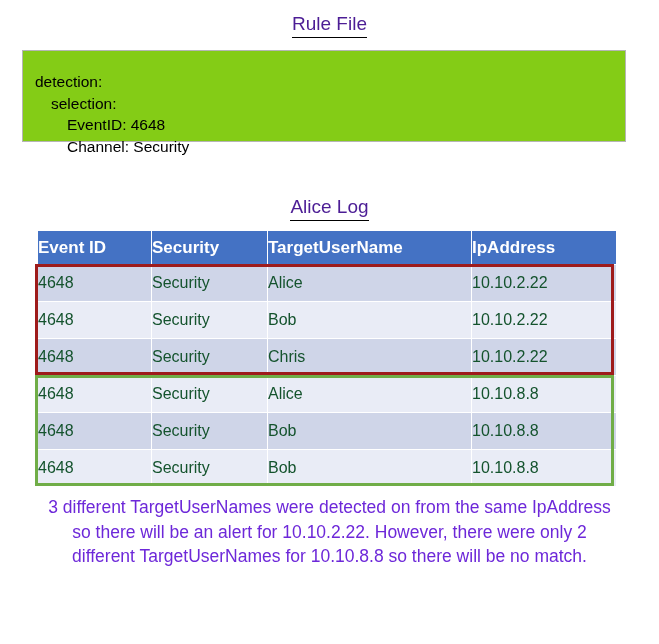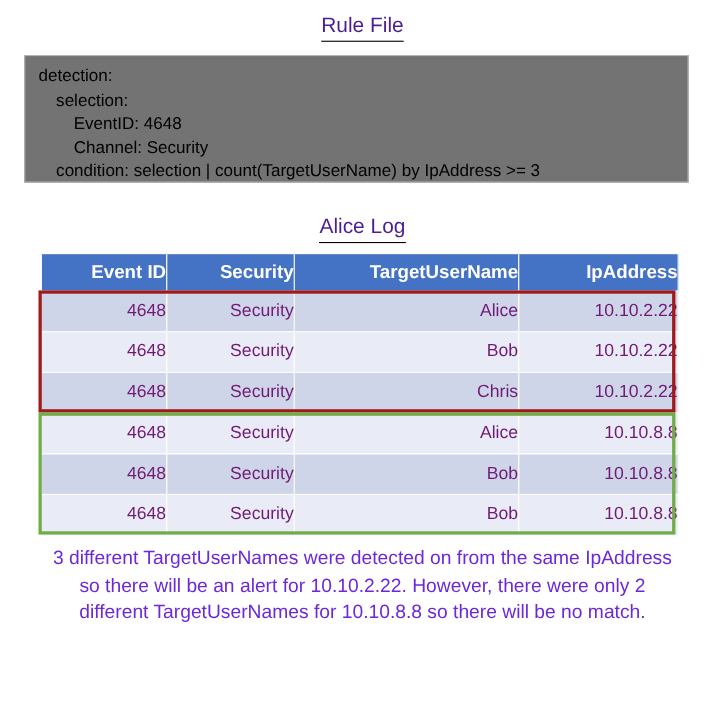--- a/index.html
+++ b/index.html
@@ -33,25 +33,25 @@
   }
   #rule-file-title { top: 12px; }
   #event-log-title { top: 195px; }
 
   
   #rule-file-box {
     position: absolute;
     left: 22px;
     top: 50px;
     width: 604px;
-    height: 116px;
+    height: 92px;
     box-sizing: border-box;
     border: 1px solid #b5b5b5;
-    background: #737373;
-    padding: 8px 0 0 10px;
+    background: #84cc16;
+    padding: 20px 0 0 10px;
   }
   .rule-line {
     font-size: 15.5px;
     line-height: 21.5px;
     white-space: pre;
     color: #000;
   }
   .ind0 { padding-left: 2px; }
   .ind1 { padding-left: 18px; }
   .ind2 { padding-left: 34px; }
@@ -59,36 +59,36 @@
   
   #event-table {
     position: absolute;
     left: 37px;
     top: 230px;
     width: 575px;
     border-collapse: collapse;
     table-layout: fixed;
   }
   #event-table th, #event-table td {
-    text-align: right;
+    text-align: left;
     border: 1px solid #ffffff;
     padding: 0;
   }
   #event-table thead th {
     background: #4472C4;
     color: #ffffff;
     font-weight: bold;
     font-size: 17px;
     height: 33px;
     border-bottom: 1px solid #ffffff;
   }
   #event-table tbody td {
     font-size: 16px;
     height: 36px;
-    color: #701a75;
+    color: #14532d;
     font-weight: normal;
   }
   tr.row-dark td { background: #CFD5E8; }
   tr.row-light td { background: #E9ECF6; }
 
   .col1 { width: 113px; }
   .col2 { width: 115px; }
   .col3 { width: 203px; }
   .col4 { width: 144px; }
 
@@ -130,21 +130,20 @@
 
 <div class="section-title" id="rule-file-title">
   <span>Rule File</span>
 </div>
 
 <div id="rule-file-box">
   <div class="rule-line ind0">detection:</div>
   <div class="rule-line ind1">selection:</div>
   <div class="rule-line ind2">EventID: 4648</div>
   <div class="rule-line ind2">Channel: Security</div>
-  <div class="rule-line ind1">condition: selection | count(TargetUserName) by IpAddress &gt;= 3</div>
 </div>
 
 <div class="section-title" id="event-log-title">
   <span>Alice Log</span>
 </div>
 
 <table id="event-table">
   <thead>
     <tr>
       <th class="col1">Event ID</th>

